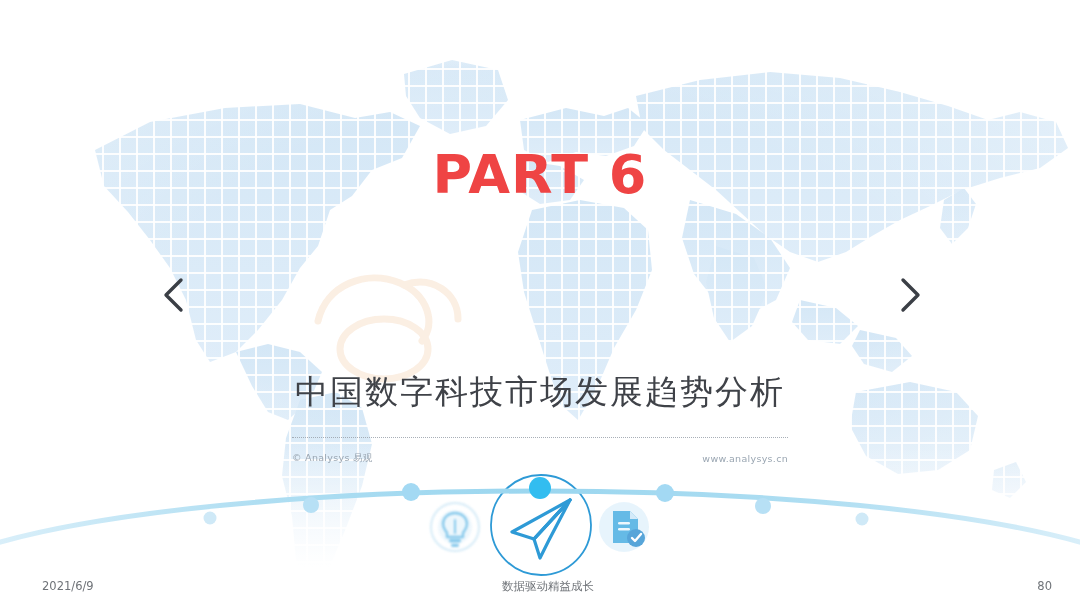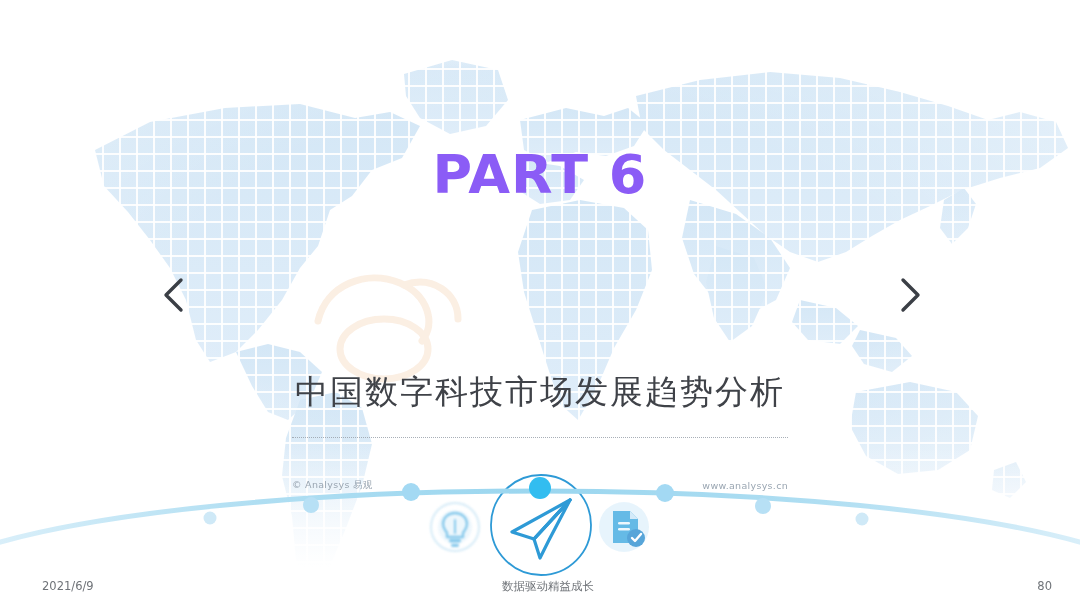--- a/index.html
+++ b/index.html
@@ -83,21 +83,21 @@
   
   .part-label {
     position: absolute;
     left: 0; right: 0;
     top: 148px;
     text-align: center;
     font-family: "DejaVu Sans", sans-serif;
     font-size: 54px;
     font-weight: 700;
     letter-spacing: 1px;
-    color: #8b5cf6;
+    color: #ef4444;
     line-height: 1;
   }
 
   
   .icon-cluster {
     position: absolute;
     left: 0; right: 0;
     top: 234px;
     height: 124px;
   }
@@ -157,21 +157,20 @@
     left: 292px;
     right: 292px;
     top: 452px;
     display: flex;
     justify-content: space-between;
     align-items: center;
     font-family: "DejaVu Sans", sans-serif;
     font-size: 9.5px;
     color: #9aa6b2;
     letter-spacing: 0.3px;
-    margin-top: 27px;
   }
 
   
   .arc-wrap {
     position: absolute;
     left: 0; right: 0;
     top: 462px;
     height: 90px;
     pointer-events: none;
   }

